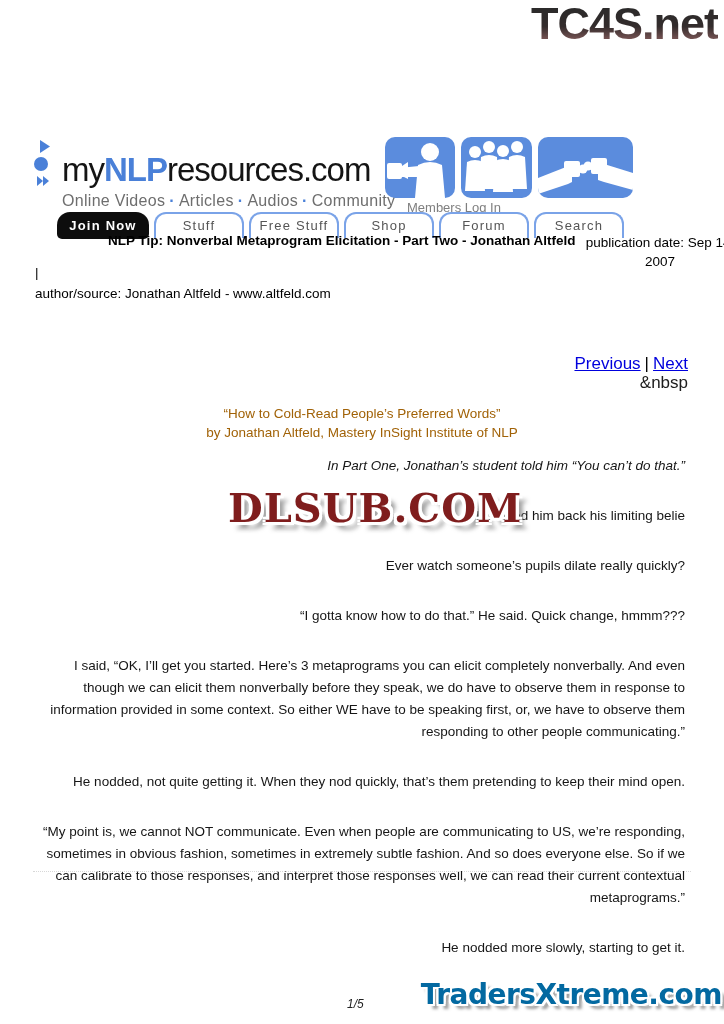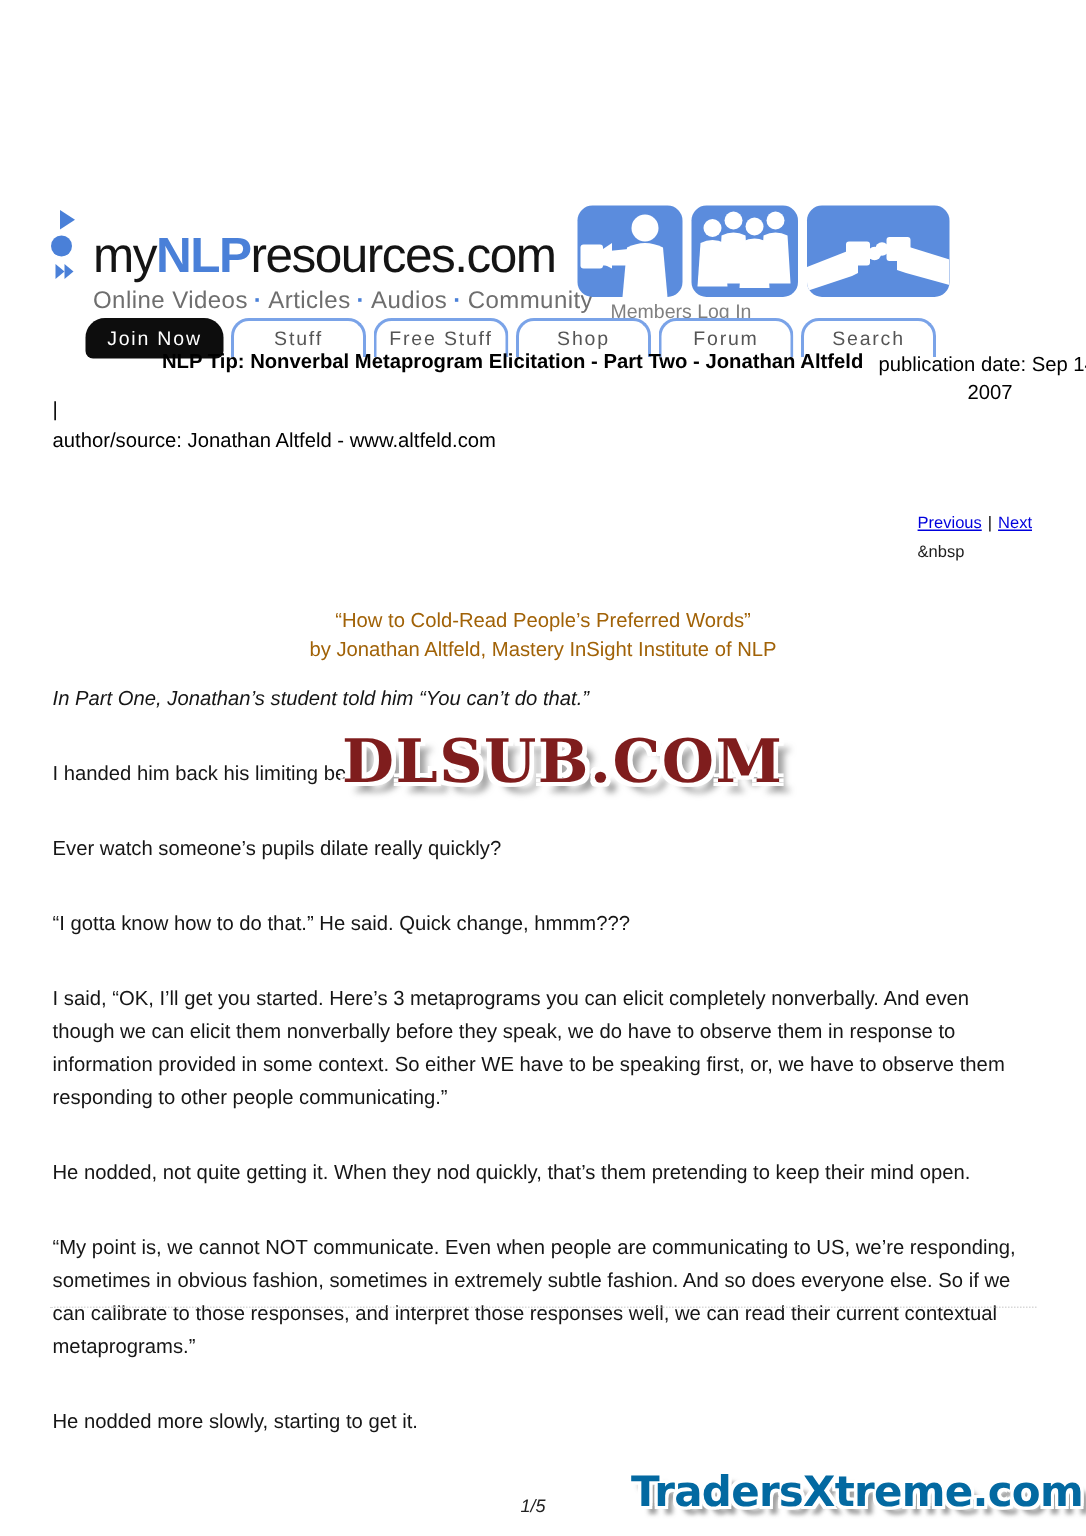--- a/index.html
+++ b/index.html
@@ -27,37 +27,37 @@
   .tile svg { width:100%; height:100%; display:block; }
   .members { position:absolute; left:407px; top:200px; width:248px; text-align:left;
              font-size:13px; color:#7f7f7f; }
 
   
   .nav { position:absolute; left:57px; top:212px; display:flex; gap:5px; }
   .tab { box-sizing:border-box; width:90px; height:26px; border:2px solid #7aa3e8; border-bottom:none;
          border-radius:12px 12px 0 0; background:#fff; text-align:center; line-height:23px;
          font-size:13px; color:#555; letter-spacing:1.2px; }
   .tab.join { width:92px; height:27px; border:none; background:#0d0d0d; color:#fff;
-              font-weight:normal; line-height:27px; border-radius:13px 13px 5px 5px; }
+              font-weight:bold; line-height:27px; border-radius:13px 13px 5px 5px; }
 
   
   .title-row { position:absolute; left:62px; top:233px; width:628px; display:flex;margin-left:46px; }
   .title { flex:1; font-size:13.5px; font-weight:bold; color:#000; padding-right:8px; }
   .pubdate { width:152px; text-align:center; font-size:13.5px; line-height:19px; color:#000; }
   .byline { position:absolute; left:35px; top:262px; font-size:13.5px; line-height:21px; color:#000; }
 
-  .pager { position:absolute; right:36px; top:340px; font-size:11px; line-height:19px; }
+  .pager { position:absolute; right:36px; top:354px; text-align:right; font-size:17px; line-height:19px; }
   .plink { color:#0000dd; text-decoration:underline; cursor:pointer; }
   .psep { color:#000; margin:0 4px; }
 
   .heading { position:absolute; left:0; top:404px; width:724px; text-align:center;
              font-size:13.5px; line-height:19px; color:#a16207; }
 
   
-  .content { position:absolute; left:35px; top:455px; width:650px; font-size:13.5px; color:#161616; }
+  .content { position:absolute; left:35px; top:455px; width:650px; font-size:13.5px; color:#161616;text-align:right; }
   .content p { margin:0 0 28px 0; line-height:22px; }
   .content p.italic { font-style:italic; }
 
   .dotted-rule { position:absolute; left:33px; top:871px; width:658px; border-top:1px dotted #d8d8d8; }
 
   
   .dlsub { position:absolute; left:228px; top:486px; font-family:"DejaVu Serif", serif;
            font-weight:bold; font-size:40px; line-height:44px; letter-spacing:1px; color:#7f1d1d;
            text-shadow:
              -3px -3px 0 #fff, 0 -3px 0 #fff, 3px -3px 0 #fff,
@@ -71,20 +71,21 @@
                -2px 0 0 #fff, 2px 0 0 #fff,
                -2px 2px 0 #fff, 0 2px 0 #fff, 2px 2px 0 #fff,
                5px 5px 3px rgba(80,80,80,0.55); }
   .pageno { position:absolute; left:347px; top:997px; font-size:12px; font-style:italic; color:#222; }
 </style>
 </head>
 <body>
 
 <div class="page">
 
+  <div class="tc4s">TC4S.net</div>
 
   <div class="brand">
     <svg class="brand-icon" viewBox="0 0 24 54">
       <polygon points="7,1 17,7.5 7,14" fill="#4a80d8"></polygon>
       <circle cx="8" cy="25" r="7" fill="#4a80d8"></circle>
       <polygon points="4,37 10,42 4,47" fill="#4a80d8"></polygon>
       <polygon points="10,37 16,42 10,47" fill="#4a80d8"></polygon>
     </svg>
     <div class="brand-text">
       <div class="brand-name"><span>my</span><span class="blue">NLP</span><span>resources.com</span></div>

